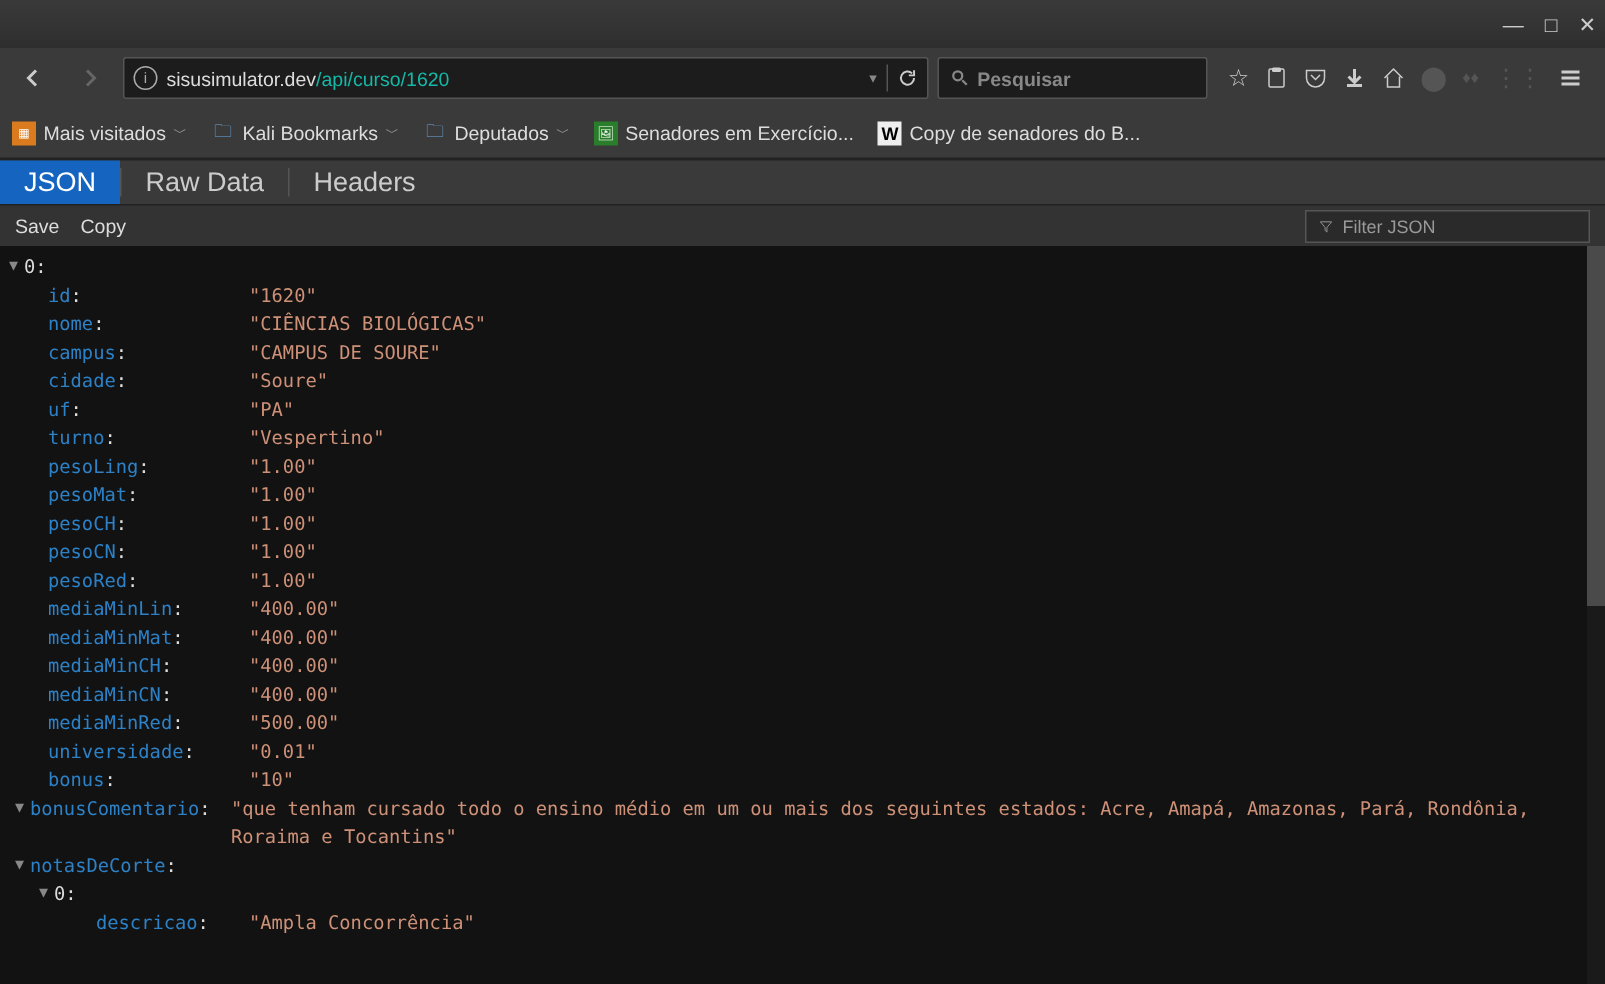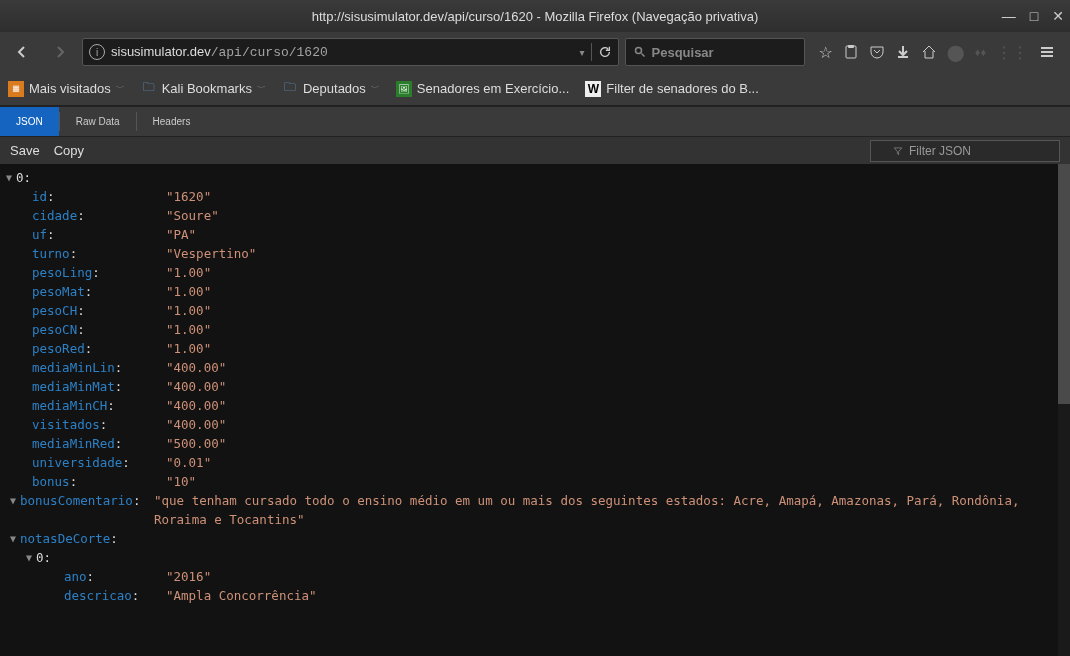--- a/index.html
+++ b/index.html
@@ -10,41 +10,41 @@
   .titlebar .ctrls { position: absolute; right: 6px; top: 0; height: 32px; display: flex; align-items: center; gap: 14px; color: #ccc; font-size: 14px; }
   .titlebar .ctrls span { cursor: pointer; }
 
   
   .nav { height: 40px; background: #3a3a3a; display: flex; align-items: center; padding: 0 6px; gap: 6px; }
   .icon-btn { width: 32px; height: 28px; display: flex; align-items: center; justify-content: center; color: #ccc; border-radius: 2px; }
   .icon-btn.disabled { color: #666; }
   .urlbar { flex: 1; display: flex; align-items: center; background: #1c1c1c; height: 28px; border-radius: 2px; border: 1px solid #555; padding: 0 6px; gap: 6px; }
   .urlbar .info { width: 16px; height: 16px; border: 1px solid #aaa; border-radius: 50%; display:flex; align-items:center; justify-content:center; font-size:10px; color:#aaa; }
   .url-text { color: #ddd; font-size: 13px; white-space: nowrap; }
-  .url-text .dim { color: #a3a3a3; font-family: Liberation Mono, monospace; }
+  .url-text .dim { color: #14b8a6; }
   .url-actions { display:flex; align-items:center; gap:6px; }
   .searchbar { width: 180px; display:flex; align-items:center; background:#1c1c1c; height:28px; border-radius:2px; border:1px solid #555; padding:0 8px; gap:6px; color:#888; font-size:13px;font-weight:bold; }
   .right-icons { display:flex; align-items:center; gap:10px; padding:0 8px; color:#ccc; }
   .right-icons .dim { color:#555; }
 
   
   .bookmarks { height: 34px; background: #3a3a3a; border-bottom:1px solid #222; display:flex; align-items:center; padding: 0 8px; gap: 16px; color:#ddd; font-size:13px; }
   .bookmarks .bm { display:flex; align-items:center; gap:5px; cursor:pointer; }
   .bm-ico { width:16px; height:16px; display:inline-flex; align-items:center; justify-content:center; font-size:12px; }
 
   
   .jvtabs { height: 30px; background: #3a3a3a; display:flex; align-items:stretch; border-top:1px solid #222; }
-  .jvtabs .tab { padding: 0 16px; display:flex; align-items:center; color:#ccc; font-size:10px; cursor:pointer; }
+  .jvtabs .tab { padding: 0 16px; display:flex; align-items:center; color:#ccc; font-size:18px; cursor:pointer; }
   .jvtabs .tab.active { background:#1565c0; color:#fff; }
   .jvtabs .sep { width:1px; background:#555; margin:5px 0; }
 
   
   .jvtoolbar { height: 28px; background: #333; display:flex; align-items:center; padding:0 10px; gap:14px; color:#ddd; font-size:13px; border-top:1px solid #222;text-align:center; }
   .jvtoolbar .spacer { flex:1; }
-  .filter { display:flex; align-items:center; gap:6px; background:#2a2a2a; border:1px solid #555; height:22px; padding:0 22px; color:#999; font-size:12px; width:190px; }
+  .filter { display:flex; align-items:center; gap:6px; background:#2a2a2a; border:1px solid #555; height:22px; padding:0 8px; color:#999; font-size:12px; width:190px; }
 
   
   .tree { background:#121212; height: calc(656px - 32px - 40px - 34px - 30px - 28px); overflow:auto; padding: 4px 0 20px; font-family: "DejaVu Sans Mono","Courier New",monospace; font-size:12.5px; line-height:19px; position:relative; }
   .row { display:flex; white-space:pre; }
   .tw { display:inline-block; width:10px; color:#888; text-align:center; margin-right:2px; font-size:10px; }
   .indent0 { padding-left: 4px; }
   .indent1 { padding-left: 20px; }
   .indent2 { padding-left: 36px; }
   .indent3 { padding-left: 52px; }
   .key { color:#2c81c7; }
@@ -57,21 +57,20 @@
 
   .scrollbar { position:absolute; right:0; top:0; width:12px; height:100%; background:#1a1a1a; }
   .thumb { position:absolute; right:0; top:0; width:12px; height:240px; background:#4a4a4a; }
 
   svg { display:block; }
 </style>
 </head>
 <body>
 
 <div class="titlebar">
-  <span>http://sisusimulator.dev/api/curso/1620 - Mozilla Firefox (Navegação privativa)</span>
   <div class="ctrls">
     <span>—</span>
     <span>□</span>
     <span>✕</span>
   </div>
 </div>
 
 <div class="nav">
   <div class="icon-btn">
     <svg width="16" height="16" viewBox="0 0 16 16">
@@ -142,21 +141,21 @@
     <span class="bm-ico" style="color:#6aa8e0;">🗀</span>
     <span>Deputados</span>
     <span style="font-size:9px;color:#999;">﹀</span>
   </div>
   <div class="bm">
     <span class="bm-ico" style="background:#2a7d2a;color:#fff;font-size:9px;">🖼</span>
     <span>Senadores em Exercício...</span>
   </div>
   <div class="bm">
     <span class="bm-ico" style="background:#eee;color:#000;font-weight:bold;">W</span>
-    <span>Filter de senadores do B...</span>
+    <span>Copy de senadores do B...</span>
   </div>
 </div>
 
 <div class="jvtabs">
   <div class="tab active">JSON</div>
   <div class="sep"></div>
   <div class="tab">Raw Data</div>
   <div class="sep"></div>
   <div class="tab">Headers</div>
 </div>
@@ -177,45 +176,46 @@
   <div class="scrollbar">
       <div class="thumb"></div>
     </div>
 
   <div class="row indent0">
     <span class="tw">▼</span><span class="idxkey">0</span><span class="colon">:</span>
   </div>
 
   <div id="rows-container">
       <div class="row indent1"><span class="tw"></span><span class="kcell1"><span class="key">id</span><span class="colon">:</span></span><span class="val">"1620"</span></div>
+      <div class="row indent1"><span class="tw"></span><span class="kcell1"><span class="key">nome</span><span class="colon">:</span></span><span class="val">"CIÊNCIAS BIOLÓGICAS"</span></div>
+      <div class="row indent1"><span class="tw"></span><span class="kcell1"><span class="key">campus</span><span class="colon">:</span></span><span class="val">"CAMPUS DE SOURE"</span></div>
       <div class="row indent1"><span class="tw"></span><span class="kcell1"><span class="key">cidade</span><span class="colon">:</span></span><span class="val">"Soure"</span></div>
       <div class="row indent1"><span class="tw"></span><span class="kcell1"><span class="key">uf</span><span class="colon">:</span></span><span class="val">"PA"</span></div>
       <div class="row indent1"><span class="tw"></span><span class="kcell1"><span class="key">turno</span><span class="colon">:</span></span><span class="val">"Vespertino"</span></div>
       <div class="row indent1"><span class="tw"></span><span class="kcell1"><span class="key">pesoLing</span><span class="colon">:</span></span><span class="val">"1.00"</span></div>
       <div class="row indent1"><span class="tw"></span><span class="kcell1"><span class="key">pesoMat</span><span class="colon">:</span></span><span class="val">"1.00"</span></div>
       <div class="row indent1"><span class="tw"></span><span class="kcell1"><span class="key">pesoCH</span><span class="colon">:</span></span><span class="val">"1.00"</span></div>
       <div class="row indent1"><span class="tw"></span><span class="kcell1"><span class="key">pesoCN</span><span class="colon">:</span></span><span class="val">"1.00"</span></div>
       <div class="row indent1"><span class="tw"></span><span class="kcell1"><span class="key">pesoRed</span><span class="colon">:</span></span><span class="val">"1.00"</span></div>
       <div class="row indent1"><span class="tw"></span><span class="kcell1"><span class="key">mediaMinLin</span><span class="colon">:</span></span><span class="val">"400.00"</span></div>
       <div class="row indent1"><span class="tw"></span><span class="kcell1"><span class="key">mediaMinMat</span><span class="colon">:</span></span><span class="val">"400.00"</span></div>
       <div class="row indent1"><span class="tw"></span><span class="kcell1"><span class="key">mediaMinCH</span><span class="colon">:</span></span><span class="val">"400.00"</span></div>
-      <div class="row indent1"><span class="tw"></span><span class="kcell1"><span class="key">visitados</span><span class="colon">:</span></span><span class="val">"400.00"</span></div>
+      <div class="row indent1"><span class="tw"></span><span class="kcell1"><span class="key">mediaMinCN</span><span class="colon">:</span></span><span class="val">"400.00"</span></div>
       <div class="row indent1"><span class="tw"></span><span class="kcell1"><span class="key">mediaMinRed</span><span class="colon">:</span></span><span class="val">"500.00"</span></div>
       <div class="row indent1"><span class="tw"></span><span class="kcell1"><span class="key">universidade</span><span class="colon">:</span></span><span class="val">"0.01"</span></div>
       <div class="row indent1"><span class="tw"></span><span class="kcell1"><span class="key">bonus</span><span class="colon">:</span></span><span class="val">"10"</span></div>
     </div>
 
   <div class="row indent1" style="align-items:flex-start;">
     <span class="tw" style="margin-left:-12px;">▼</span><span class="kcell1"><span class="key">bonusComentario</span><span class="colon">:</span></span><span class="wrapval">"que tenham cursado todo o ensino médio em um ou mais dos seguintes estados: Acre, Amapá, Amazonas, Pará, Rondônia, Roraima e Tocantins"</span>
   </div>
 
   <div class="row indent1">
     <span class="tw" style="margin-left:-12px;">▼</span><span class="key">notasDeCorte</span><span class="colon">:</span>
   </div>
   <div class="row indent2">
     <span class="tw" style="margin-left:-12px;">▼</span><span class="idxkey">0</span><span class="colon">:</span>
   </div>
   <div id="ndc-rows-container">
-      <div class="row indent3"><span class="tw"></span><span class="kcell3"><span class="key">ano</span><span class="colon">:</span></span><span class="val">"2016"</span></div>
       <div class="row indent3"><span class="tw"></span><span class="kcell3"><span class="key">descricao</span><span class="colon">:</span></span><span class="val">"Ampla Concorrência"</span></div>
     </div>
 
 </div>
 
 </body></html>

